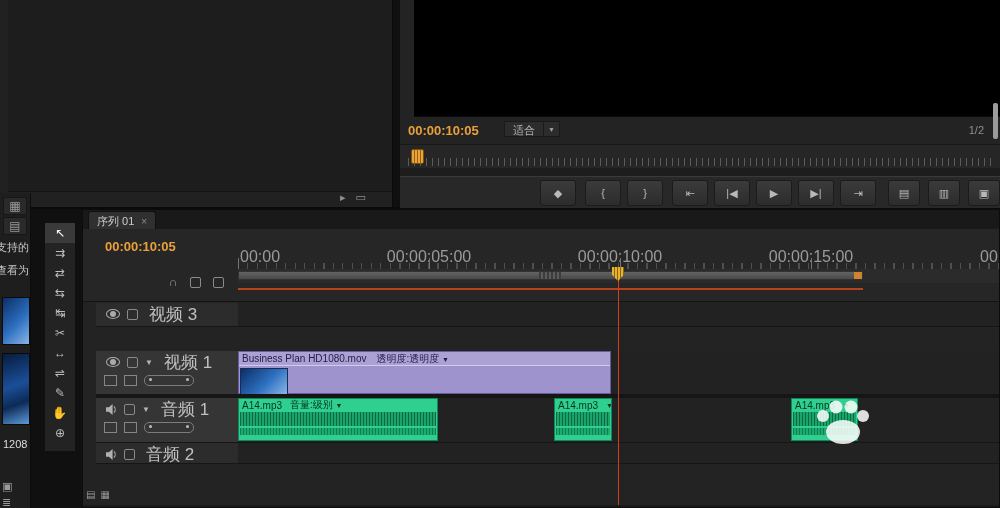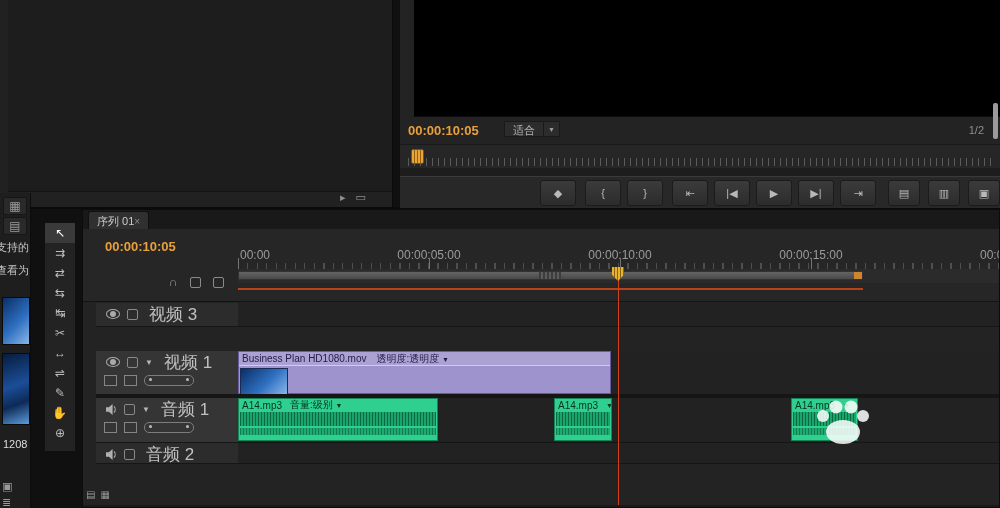--- a/index.html
+++ b/index.html
@@ -47,28 +47,28 @@
 
   
   .tools{position:absolute;left:44px;top:222px;width:30px;height:228px;background:#232323;border:1px solid #101010;z-index:5;}
   .tool{height:20px;line-height:20px;text-align:center;color:#bdbdbd;font-size:12px;}
   .tool.active{color:#ffffff;background:#3a3a3a;}
 
   
   .tl-panel{position:absolute;left:82px;top:209px;width:918px;height:299px;background:#232323;border:1px solid #0c0c0c;box-sizing:border-box;overflow:hidden;}
   .tab-row{position:absolute;left:0;top:0;right:0;height:19px;background:#191919;border-bottom:1px solid #0e0e0e;}
   .tab{position:absolute;left:5px;top:1px;height:18px;padding:0 8px;background:#303030;border:1px solid #101010;border-bottom:none;
-      border-radius:3px 3px 0 0;display:flex;align-items:center;font-size:11px;color:#cccccc;}
+      border-radius:3px 3px 0 0;display:flex;align-items:center;gap:7px;font-size:11px;color:#cccccc;}
   .tab .x{color:#8a8a8a;font-size:10px;}
   .tl-head{position:absolute;left:0;top:19px;right:0;height:72px;background:#262626;border-bottom:1px solid #141414;}
   .tl-tc{position:absolute;left:22px;top:10px;}
   .snap-row{position:absolute;left:86px;top:46px;display:flex;gap:12px;align-items:center;color:#9a9a9a;font-size:12px;}
   .sq-ico{width:9px;height:9px;border:1px solid #8a8a8a;border-radius:2px;display:inline-block;}
   .ruler{position:absolute;left:155px;top:18px;width:763px;height:22px;overflow:hidden;}
-  .ruler .rlabel{position:absolute;top:1px;font-size:12px;color:#9b9b9b;white-space:nowrap;}
+  .ruler .rlabel{position:absolute;top:1px;font-size:16px;color:#9b9b9b;white-space:nowrap;}
   .ruler .minor{position:absolute;left:0;right:0;bottom:0;height:6px;
       background:repeating-linear-gradient(90deg,#4f4f4f 0 1px,transparent 1px 9.5px);}
   .ruler .major{position:absolute;bottom:0;width:1px;height:11px;background:#747474;}
   .work-lane{position:absolute;left:155px;top:40px;right:0;height:14px;background:#2b2b2b;}
   .wbar{position:absolute;left:0;top:2px;width:625px;height:9px;background:linear-gradient(#646464,#494949);border:1px solid #323232;box-sizing:border-box;}
   .wgrip{position:absolute;left:300px;top:0;width:22px;height:100%;background:repeating-linear-gradient(90deg,#3d3d3d 0 2px,#5c5c5c 2px 4px);}
   .whandle{position:absolute;right:0px;top:0;width:8px;height:100%;background:#cf852f;}
   .rline{position:absolute;left:155px;top:59px;width:625px;height:2px;background:#b7431c;}
 
   

